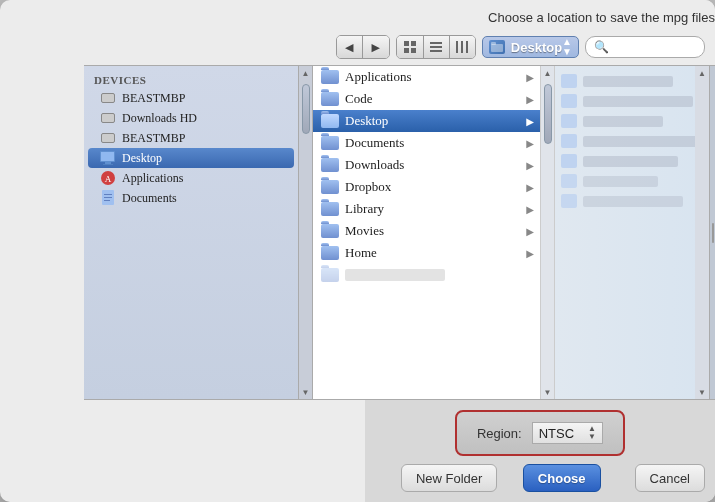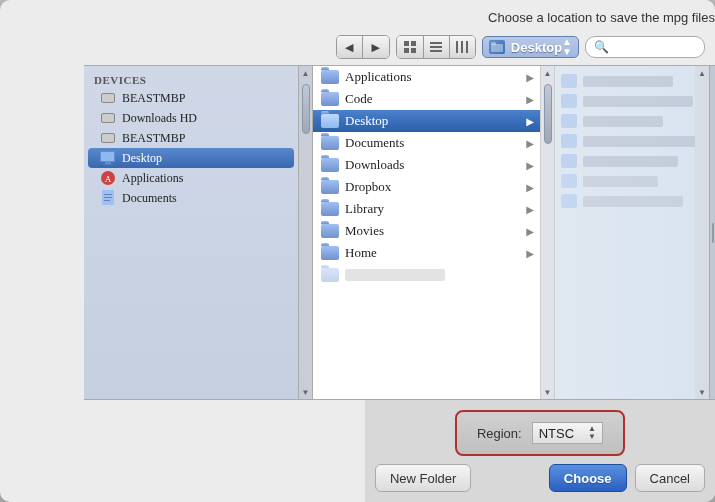--- a/index.html
+++ b/index.html
@@ -374,20 +374,21 @@
       align-items: center;
       justify-content: center;
       padding: 0 14px;
       font-family: -apple-system, 'Lucida Grande', Arial, sans-serif;
     }
 
     .btn-normal {
       background: linear-gradient(to bottom, #f5f5f5, #dcdcdc);
       border: 1px solid #aaa;
       color: #333;
+      margin-left: 26px;
     }
 
     .btn-primary {
       background: linear-gradient(to bottom, #5a90e0, #2a60c0);
       border: 1px solid #1a50a0;
       color: #fff;
       text-shadow: 0 1px 1px rgba(0,0,0,0.3);
       font-weight: bold;
     }
 

